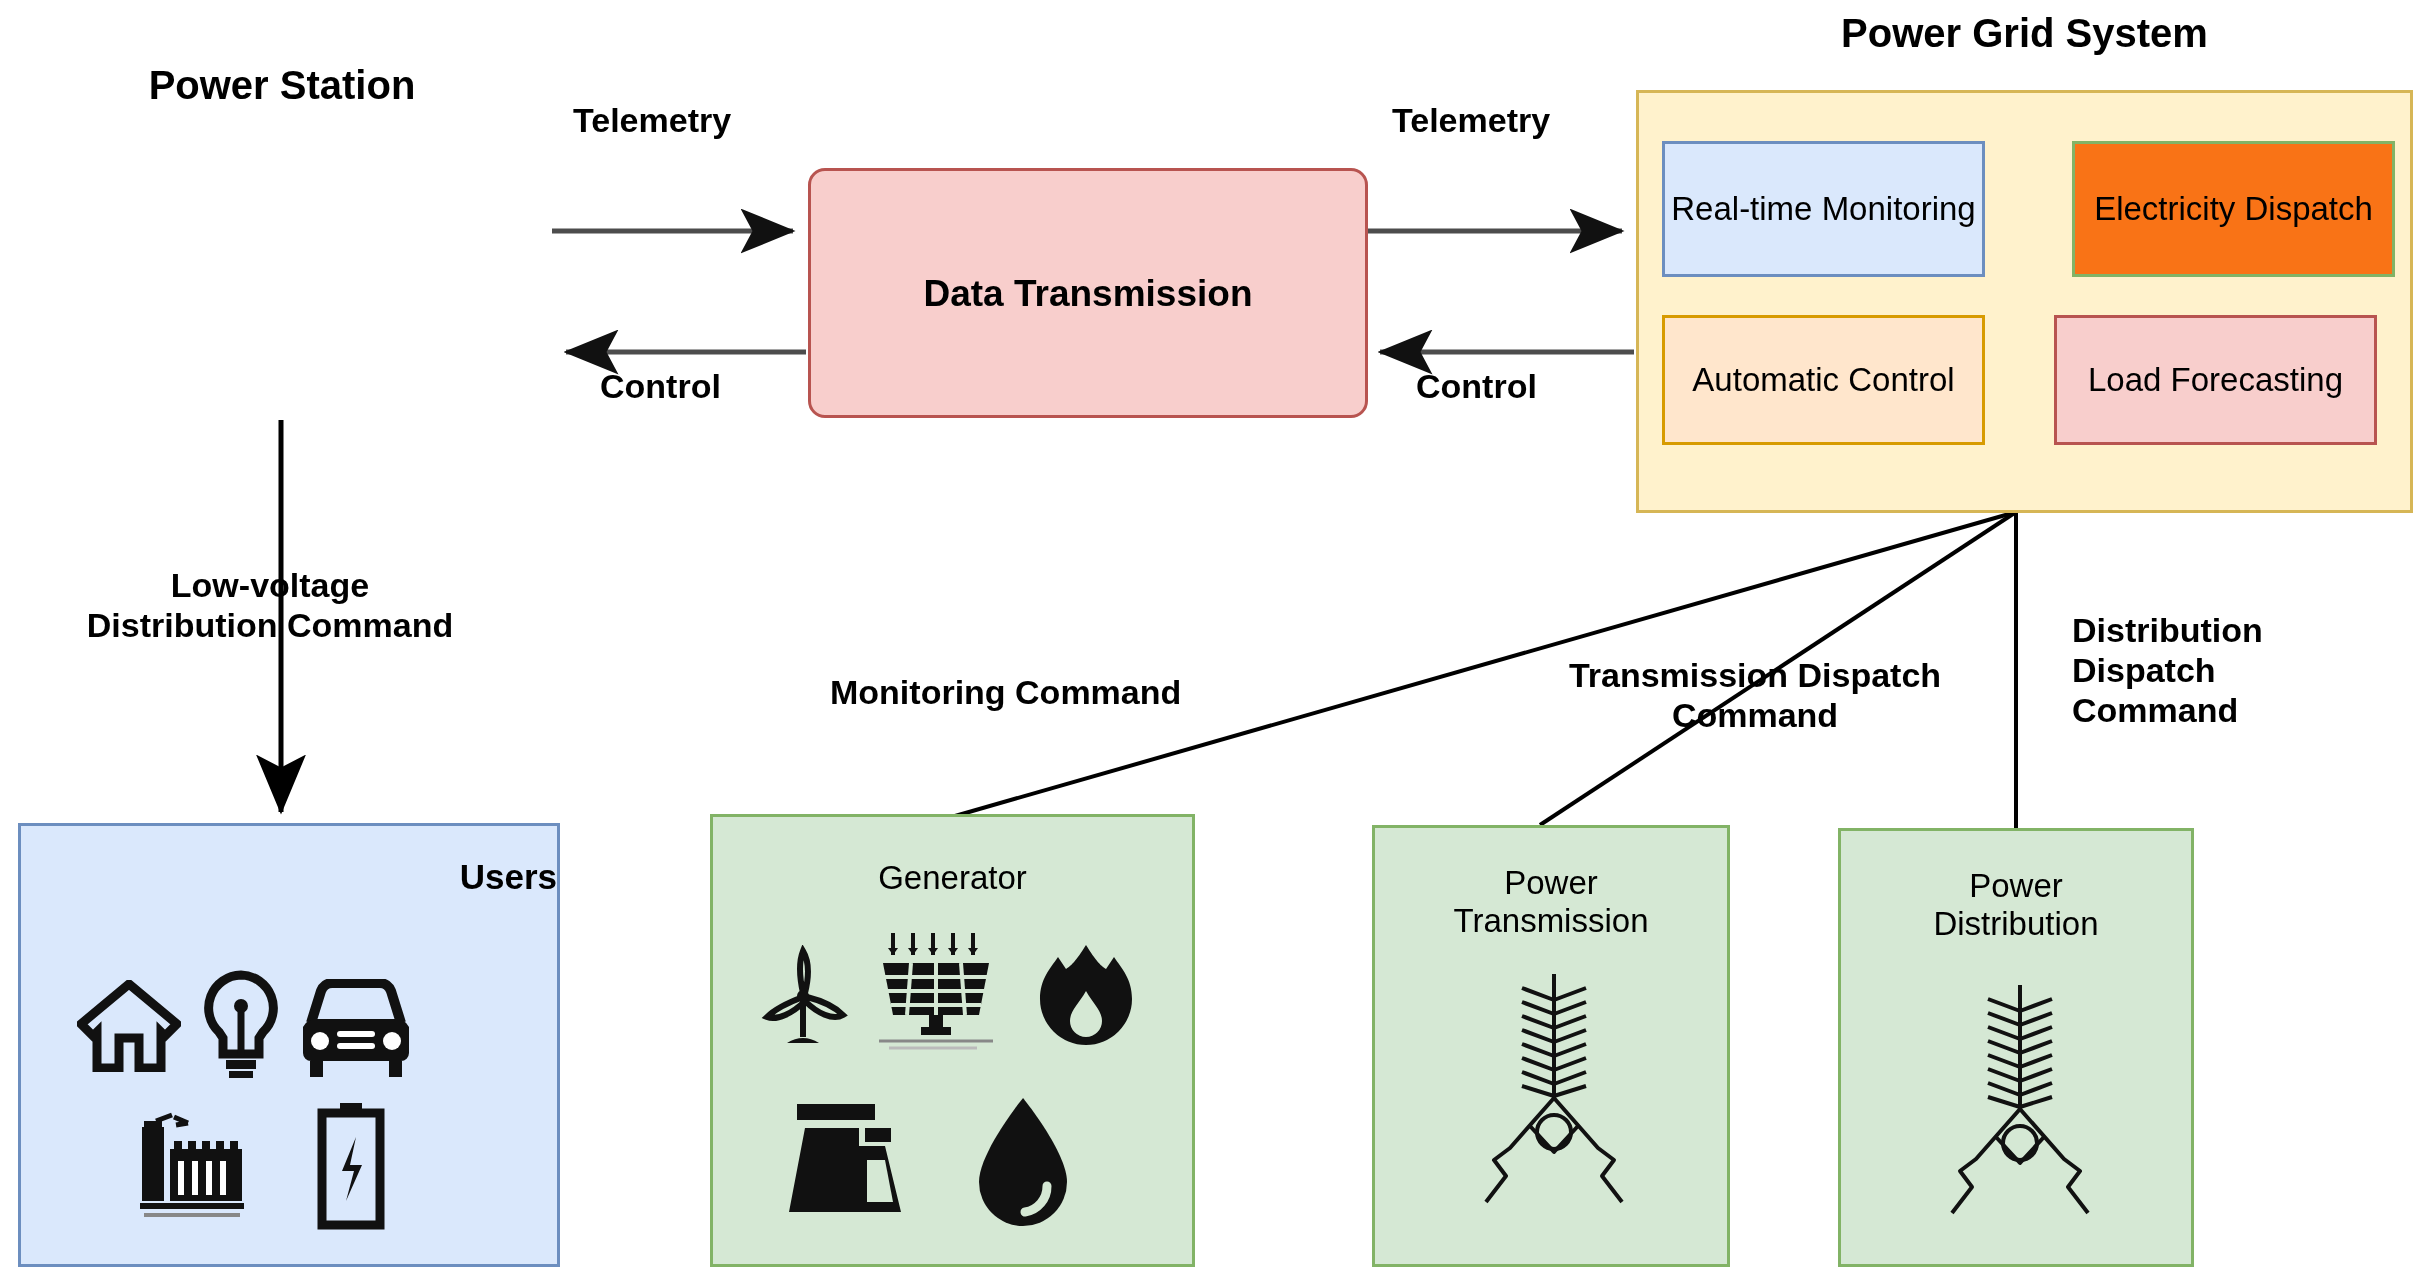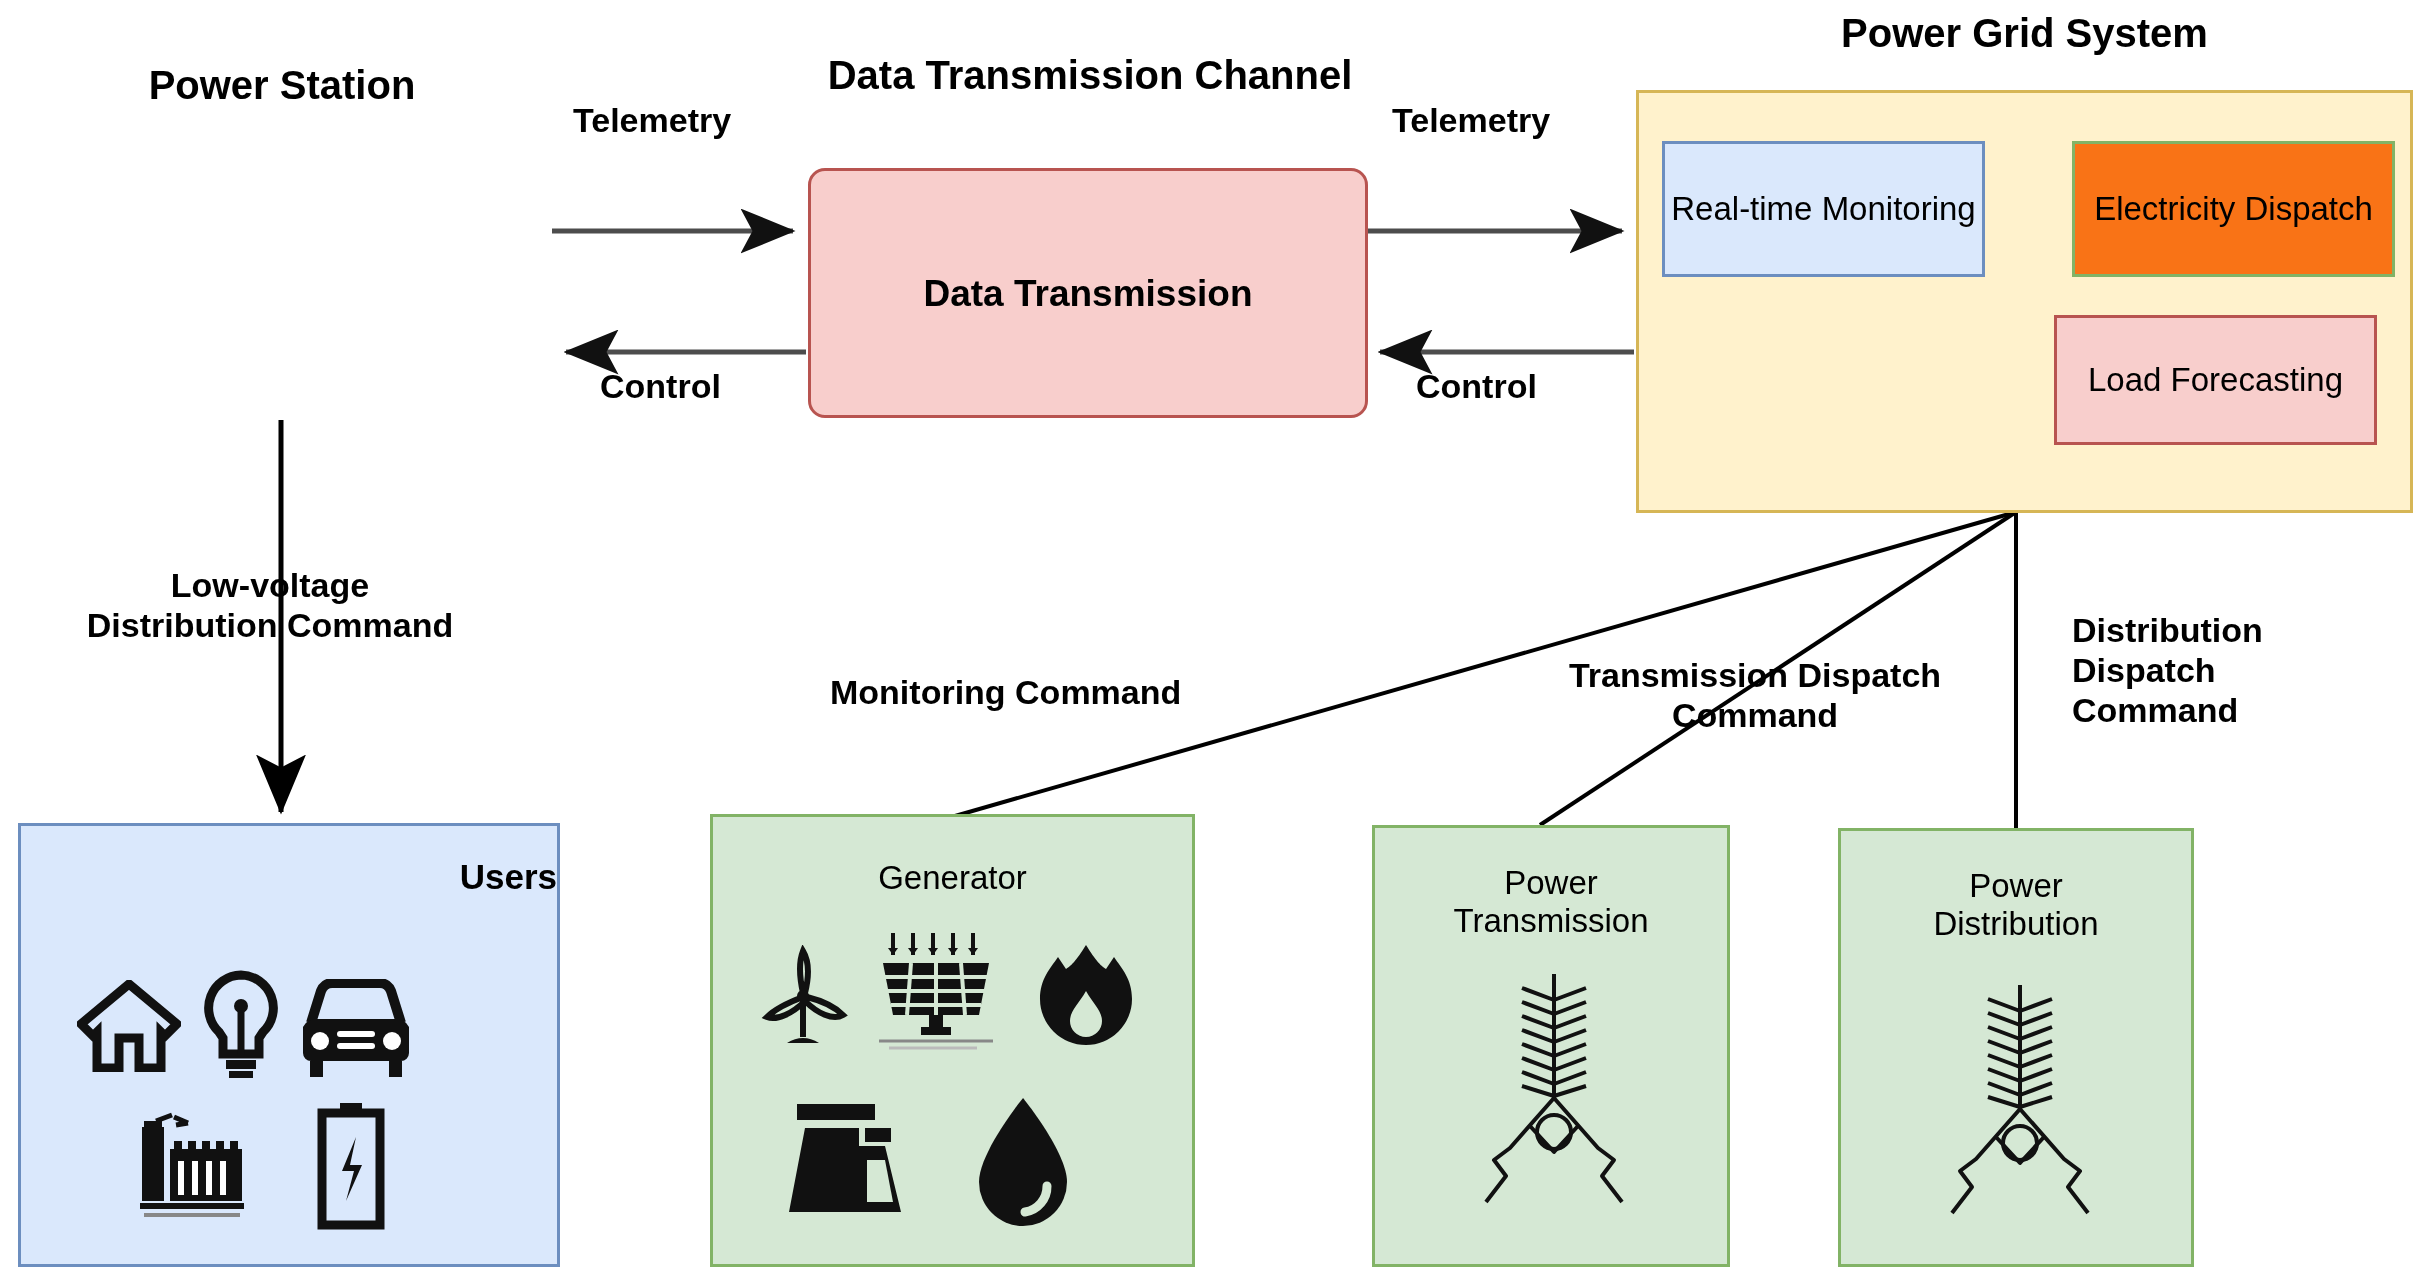--- a/index.html
+++ b/index.html
@@ -66,39 +66,41 @@
 
     <line x1="2016" y1="512" x2="955" y2="816" stroke="#000" stroke-width="4"></line>
 
     <line x1="2016" y1="512" x2="1540" y2="825" stroke="#000" stroke-width="4"></line>
 
     <line x1="2016" y1="512" x2="2016" y2="828" stroke="#000" stroke-width="4"></line>
   </svg>
 
   <div class="abs sec-title" style="left:14px;top:62px;width:536px;">Power Station</div>
 
-  <div class="abs sec-title" style="left:720px;top:52px;width:740px;">Data Transmission Channel</div>
 
   <div class="abs sec-title" style="left:1636px;top:10px;width:777px;">Power Grid System</div>
 
 
   <div class="abs box box-pink" style="left:808px;top:168px;width:560px;height:250px;border-radius:17px;">
     <span>Data Transmission</span>
   </div>
 
   <div class="abs grid-wrap" style="left:1636px;top:90px;width:777px;height:423px;">
 
     <div class="abs sub sub-blue" style="left:23px;top:48px;width:323px;height:136px;">
       <span>Real-time Monitoring</span>
     </div>
 
     <div class="abs sub sub-green" style="left:415px;top:48px;width:323px;height:136px;">
       <span>Electricity Dispatch</span>
     </div>
 
+    <div class="abs sub sub-orange" style="left:23px;top:222px;width:323px;height:130px;">
+      <span>Automatic Control</span>
+    </div>
 
     <div class="abs sub sub-pink" style="left:415px;top:222px;width:323px;height:130px;">
       <span>Load Forecasting</span>
     </div>
   </div>
 
   <div class="abs edge-label" style="left:573px;top:100px;">Telemetry</div>
 
   <div class="abs edge-label" style="left:600px;top:366px;">Control</div>
 

